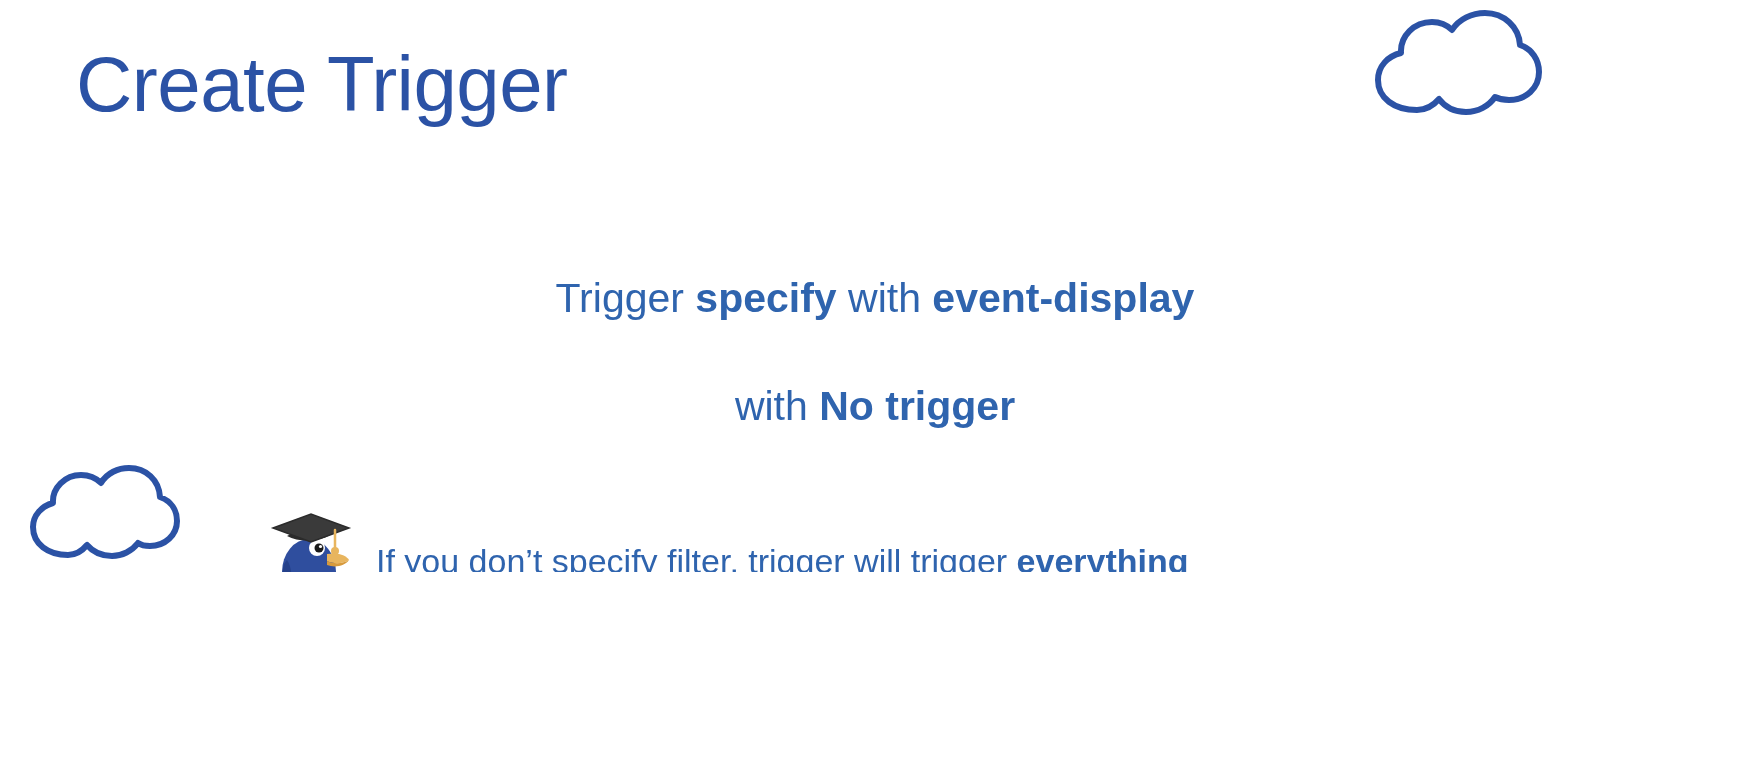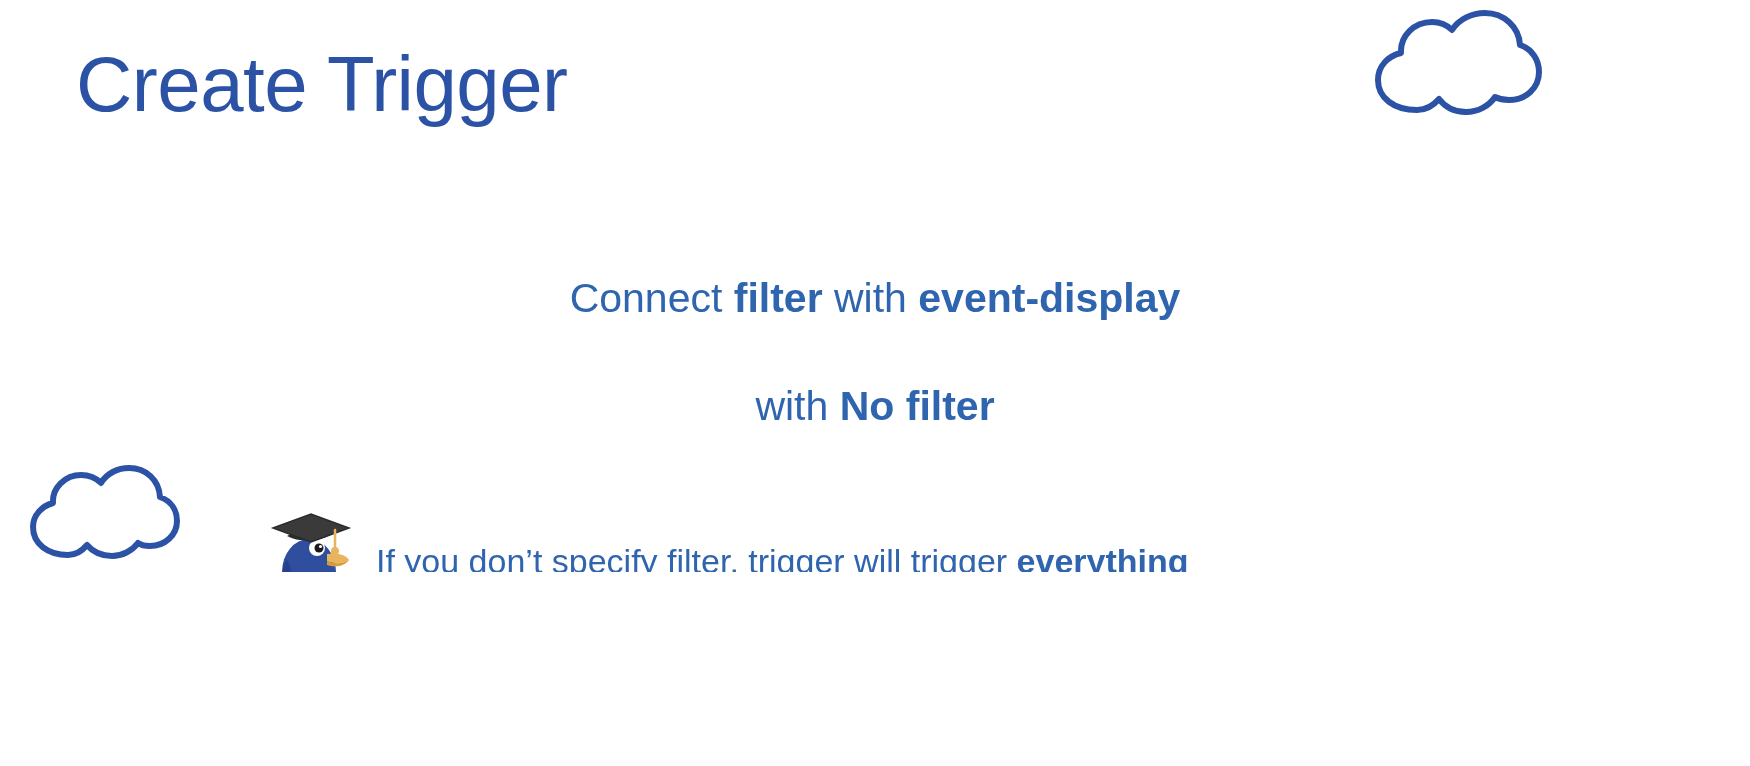--- a/index.html
+++ b/index.html
@@ -147,25 +147,25 @@
                C 151 36, 157 45, 157 56
                C 157 70, 145 81, 130 81
                C 126 81, 121 80, 118 78
                C 112 86, 102 91, 92 91
                C 82 91, 73 87, 67 80
                C 62 86, 56 90, 48 90 Z" fill="#ffffff" stroke="#2B52A5" stroke-width="6" stroke-linejoin="round"></path>
     </svg>
   </div>
 
   <div class="body-line line-connect">
-    <span>Connect </span><b>filter</b><span> with </span><b>event-display</b>
+    <span>Trigger </span><b>specify</b><span> with </span><b>event-display</b>
   </div>
 
   <div class="body-line line-filter">
-    <span>with </span><b>No filter</b>
+    <span>with </span><b>No trigger</b>
   </div>
 
   <div class="mascot">
     <svg viewBox="0 0 88 128" width="88" height="128" aria-hidden="true">
 
       <ellipse cx="44" cy="72" rx="27" ry="33" fill="#2F4E9E"></ellipse>
 
       <path d="M18 76 C 10 84, 10 100, 22 108 C 34 116, 54 114, 62 104 C 68 96, 66 84, 58 79 Z" fill="#7C9BD1"></path>
 
       <path d="M20 78 C 30 86, 52 87, 63 80 C 62 86, 58 90, 50 92 C 38 94, 26 88, 20 78 Z" fill="#ffffff"></path>

